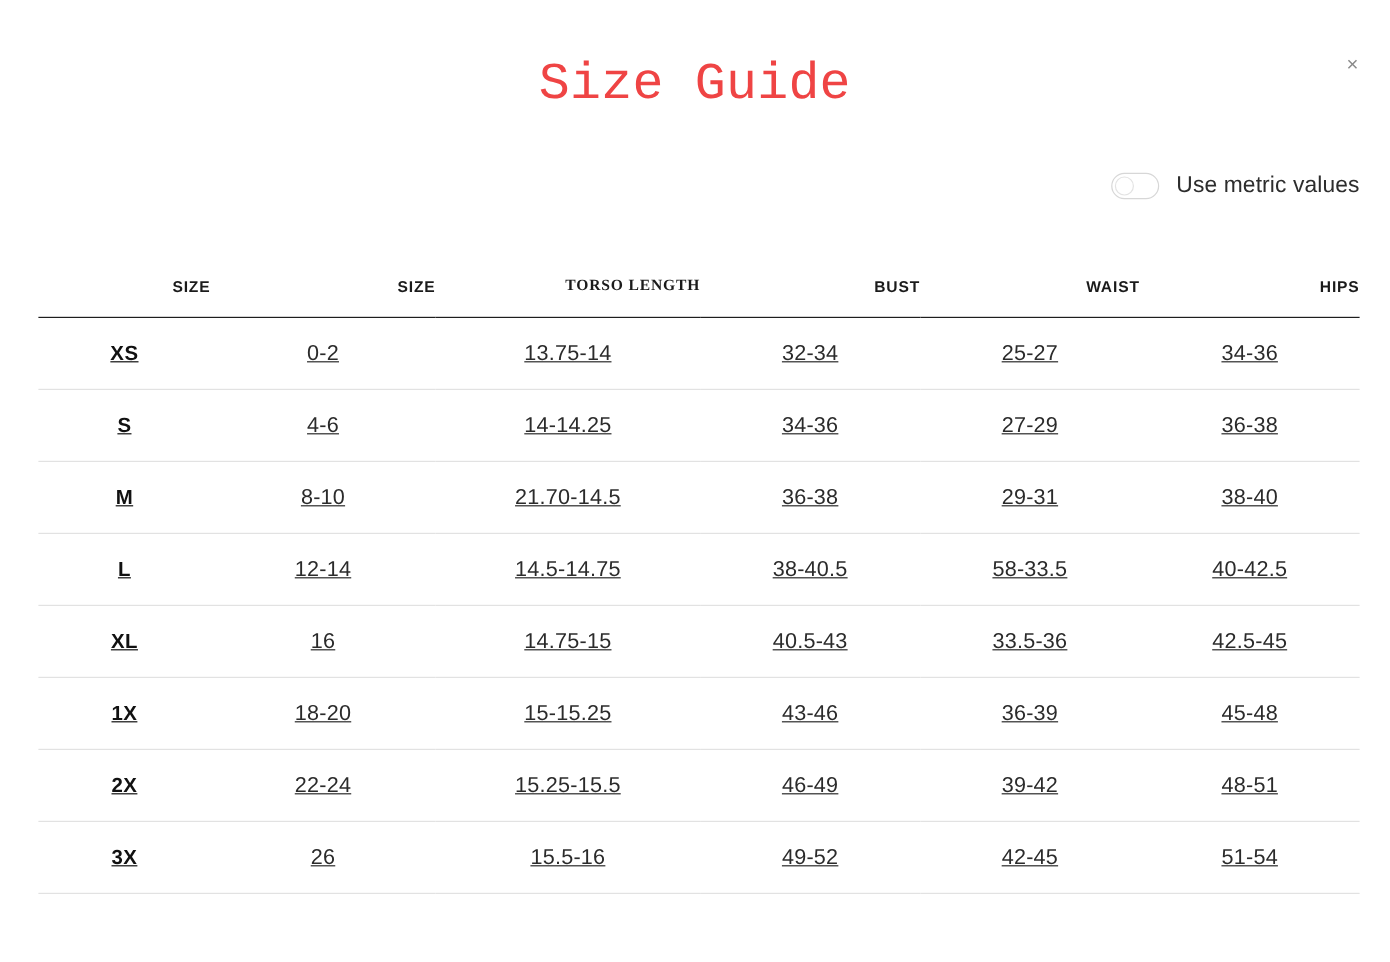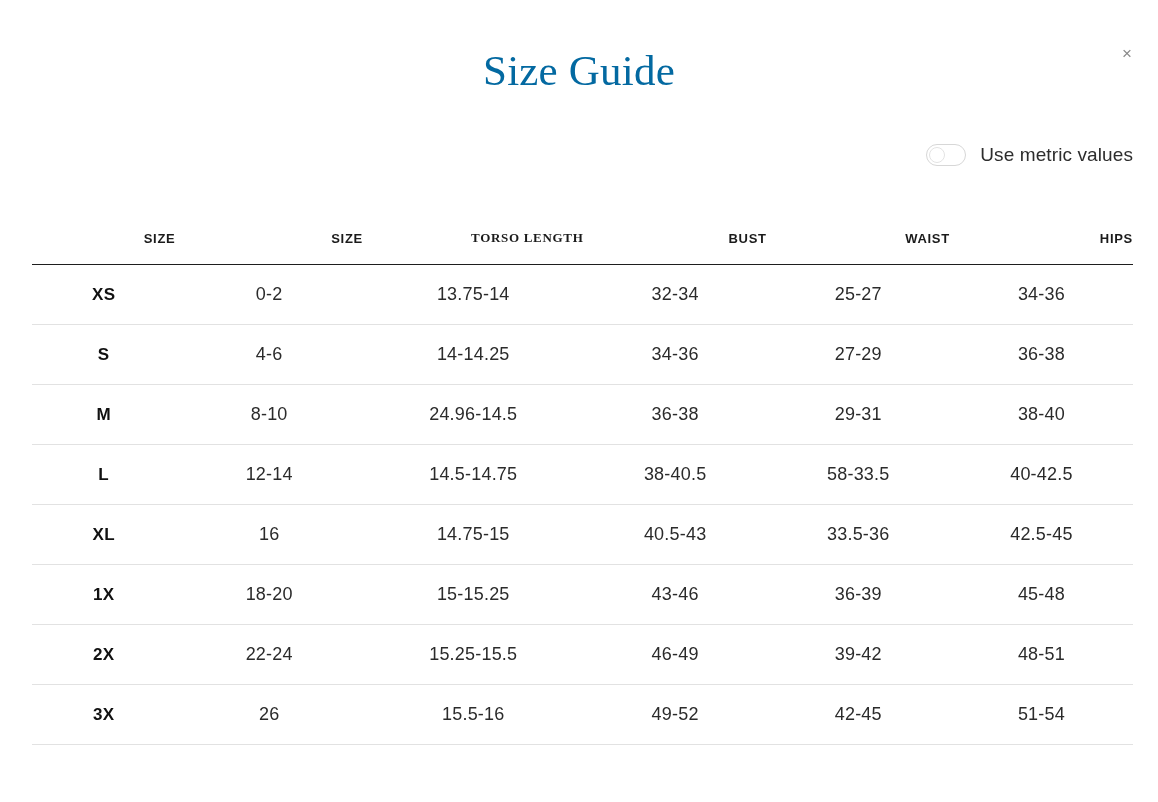--- a/index.html
+++ b/index.html
@@ -33,25 +33,25 @@
     justify-content: center;
     color: #8a8a8a;
     font-size: 17px;
     line-height: 1;
     cursor: pointer;
     user-select: none;
   }
 
   .title {
     text-align: center;
-    font-family: Liberation Serif, serif;
+    font-family: Liberation Mono, monospace;
     font-size: 43px;
     font-weight: 400;
     letter-spacing: 0.2px;
-    color: #0369a1;
+    color: #ef4444;
     margin: 0;
     padding-top: 46px;
   }
 
   .metric-row {
     position: absolute;
     top: 144px;
     right: 25px;
     display: flex;
     align-items: center;
@@ -124,20 +124,21 @@
   table.size-table th.col-hips {
     width: 16.6%;
   }
   table.size-table td {
     font-size: 18px;
     color: #2b2b2b;
     text-align: center;
     padding: 19px 0 19px 0;
     border-bottom: 1px solid #e2e2e2;
     letter-spacing: 0.2px;
+    text-decoration: underline;
   }
   table.size-table td.size-cell {
     font-weight: 700;
     font-size: 17px;
     color: #111111;
     letter-spacing: 0.4px;
   }
   table.size-table tr:last-child td {
     border-bottom: 1px solid #e2e2e2;
   }
@@ -181,21 +182,21 @@
           <td class="size-cell">S</td>
           <td>4-6</td>
           <td>14-14.25</td>
           <td>34-36</td>
           <td>27‑29</td>
           <td>36-38</td>
         </tr>
         <tr>
           <td class="size-cell">M</td>
           <td>8-10</td>
-          <td>24.96-14.5</td>
+          <td>21.70-14.5</td>
           <td>36-38</td>
           <td>29-31</td>
           <td>38-40</td>
         </tr>
         <tr>
           <td class="size-cell">L</td>
           <td>12-14</td>
           <td>14.5-14.75</td>
           <td>38-40.5</td>
           <td>58-33.5</td>

